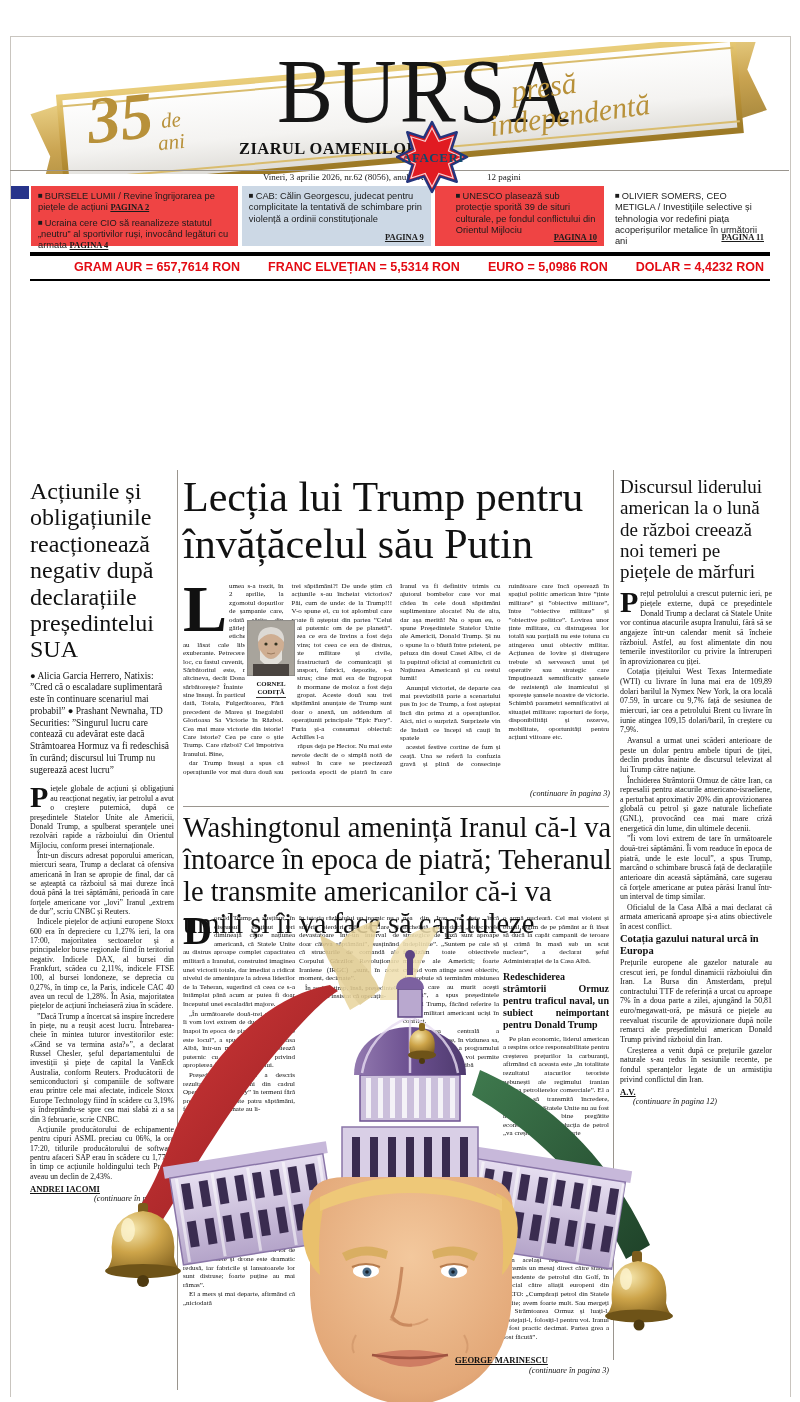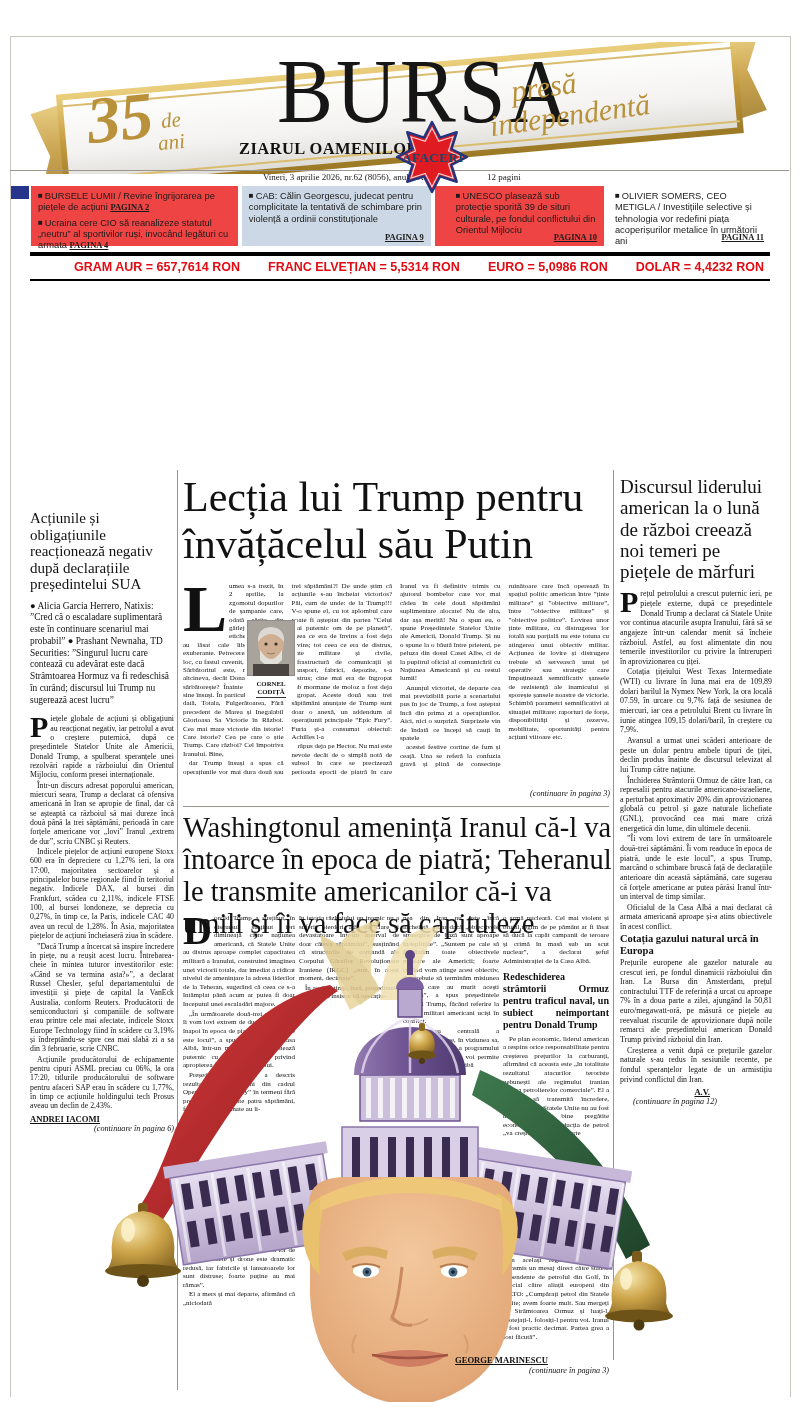--- a/index.html
+++ b/index.html
@@ -27,21 +27,21 @@
   .titem{margin-bottom:4px;}
   
   .rule-thick{background:#000;height:4px;}
   .rule-thin{background:#000;height:2px;}
   .ticker{display:flex;justify-content:space-between;align-items:center;color:#e30b13;font-weight:bold;font-size:12.5px;}
   
   .mega{font-family:"Liberation Sans","DejaVu Sans",sans-serif;font-weight:bold;color:#0d0d0d;
         white-space:nowrap;transform-origin:left top;line-height:.82;letter-spacing:-3px;}
   .outline{color:#fff;-webkit-text-stroke:4px #0d0d0d;text-shadow:0 0 0 #000;}
   
-  .atitle-l{font-size:15px;line-height:1.1;margin-top:32px;}
+  .atitle-l{font-size:24px;line-height:1.1;}
   .deck{font-size:9.4px;line-height:1.25;margin-top:8px;}
   .body{font-size:7.8px;line-height:1.2;text-align:justify;}
   .body p{margin:0 0 1px 0;text-indent:7px;}
   .body p.first{text-indent:0;}
   .drop{float:left;font-weight:bold;padding-right:2px;}
   .drop-p{font-size:30px;line-height:25px;}
   .drop-l{font-size:66px;line-height:54px;}
   .drop-d{font-size:40px;line-height:33px;}
   .byline{font-weight:bold;font-size:8.6px;text-decoration:underline;margin-top:3px;}
   .cont{font-style:italic;font-size:8.2px;text-align:right;}
@@ -226,21 +226,21 @@
       <p class="first"><span class="drop drop-p">P</span><span>rețul petrolului a crescut puternic ieri, pe piețele externe, după ce președintele Donald Trump a declarat că Statele Unite vor continua atacurile asupra Iranului, fără să se angajeze într-un calendar menit să încheie războiul. Astfel, au fost alimentate din nou temerile investitorilor cu privire la întreruperi în aprovizionarea cu țiței.</span></p>
       <p>Cotația țițeiului West Texas Intermediate (WTI) cu livrare în luna mai era de 109,89 dolari barilul la Nymex New York, la ora locală 07.59, în urcare cu 9,7% față de sesiunea de miercuri, iar cea a petrolului Brent cu livrare în iunie atingea 109,15 dolari/baril, în creștere cu 7,9%.</p>
       <p>Avansul a urmat unei scăderi anterioare de peste un dolar pentru ambele tipuri de țiței, declin produs înainte de discursul televizat al lui Trump către națiune.</p>
       <p>Închiderea Strâmtorii Ormuz de către Iran, ca represalii pentru atacurile americano-israeliene, a perturbat aproximativ 20% din aprovizionarea globală cu petrol și gaze naturale lichefiate (GNL), provocând cea mai mare criză energetică din lume, din ultimele decenii.</p>
       <p>”Îi vom lovi extrem de tare în următoarele două-trei săptămâni. Îi vom readuce în epoca de piatră, unde le este locul”, a spus Trump, marcând o schimbare bruscă față de declarațiile anterioare din această săptămână, care sugerau că forțele americane ar putea părăsi Iranul într-un interval de timp similar.</p>
       <p>Oficialul de la Casa Albă a mai declarat că armata americană aproape și-a atins obiectivele în acest conflict.</p>
       <p class="subhead">Cotația gazului natural urcă în Europa</p>
       <p class="first">Prețurile europene ale gazelor naturale au crescut ieri, pe fondul dinamicii războiului din Iran. La Bursa din Amsterdam, prețul contractului TTF de referință a urcat cu aproape 7% în a doua parte a zilei, ajungând la 50,81 euro/megawatt-oră, pe măsură ce piețele au reevaluat riscurile de aprovizionare după noile remarci ale președintelui american Donald Trump privind războiul din Iran.</p>
       <p>Creșterea a venit după ce prețurile gazelor naturale s-au redus în sesiunile recente, pe fondul speranțelor legate de un armistițiu privind conflictul din Iran.</p>
     </div>
-    <div class="byline" style="text-align:right;width:90px;">A.V.</div>
+    <div class="byline" style="text-align:left;width:90px;">A.V.</div>
     <div class="cont" style="text-align:center;width:110px;">(continuare în pagina 12)</div>
   </div>
 
   <svg class="abs illu" style="left:20px;top:915px;" width="760" height="487" viewBox="0 0 760 487">
     <defs>
       <radialGradient id="bellg" cx=".35" cy=".3" r=".9">
         <stop offset="0" stop-color="#f6e7ae"></stop>
           <stop offset=".45" stop-color="#cda449"></stop>
           <stop offset="1" stop-color="#7c5c1c"></stop>
       </radialGradient>

